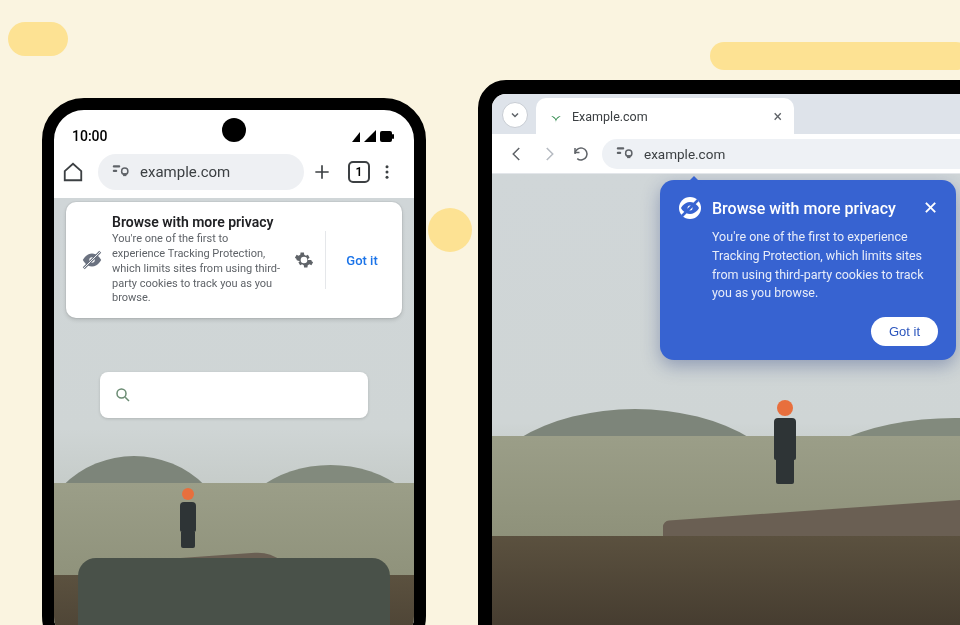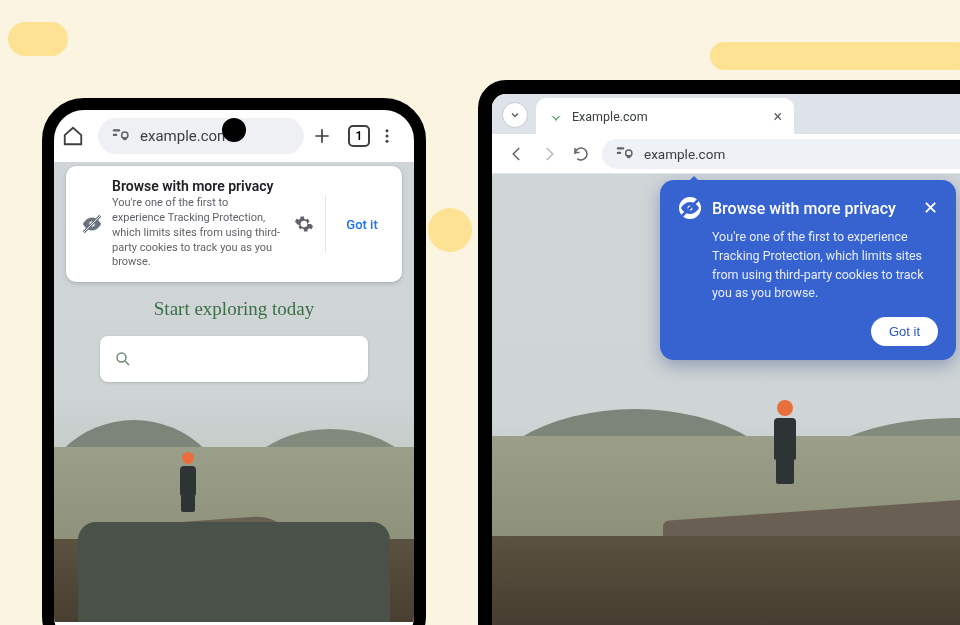--- a/index.html
+++ b/index.html
@@ -201,20 +201,31 @@
 </head>
 <body>
 
 <div class="deco deco-tl"></div>
 <div class="deco deco-tr"></div>
 <div class="deco deco-mid"></div>
 
 <div class="phone">
   <div class="phone-notch"></div>
 
+  <div class="status-bar">
+    <span>10:00</span>
+    <span class="status-right">
+      <svg width="46" height="14" viewBox="0 0 46 14">
+        <path d="M2 12 L10 2 L10 12 Z" fill="#000"></path>
+        <path d="M14 12 L26 0 L26 12 Z" fill="#000"></path>
+        <rect x="30" y="1" width="12" height="11" rx="2" fill="#000"></rect>
+        <rect x="42" y="4" width="2" height="5" rx="1" fill="#000"></rect>
+      </svg>
+    </span>
+  </div>
 
   <div class="toolbar">
     <span class="home-icon">
       <svg width="22" height="22" viewBox="0 0 24 24" fill="none" stroke="#3c4043" stroke-width="2">
           <path d="M3 11 L12 3 L21 11 V21 H3 Z"></path>
         </svg>
     </span>
     <div class="omnibox">
       <svg width="18" height="16" viewBox="0 0 24 20">
         <rect x="1" y="1" width="10" height="3" rx="1.5" fill="#5f6368"></rect>
@@ -271,21 +282,20 @@
       </div>
       <span class="gear">
         <svg width="20" height="20" viewBox="0 0 24 24" fill="#5f6368">
             <path d="M12 8a4 4 0 100 8 4 4 0 000-8zm9 4a7 7 0 01-.1 1.2l2 1.6-2 3.4-2.4-1a7 7 0 01-2 1.2l-.4 2.6h-4l-.4-2.6a7 7 0 01-2-1.2l-2.4 1-2-3.4 2-1.6A7 7 0 013 12a7 7 0 01.1-1.2l-2-1.6 2-3.4 2.4 1a7 7 0 012-1.2L7.9 3h4l.4 2.6a7 7 0 012 1.2l2.4-1 2 3.4-2 1.6c.1.4.1.8.1 1.2z"></path>
           </svg>
       </span>
       <span class="div"></span>
       <span class="gotit">Got it</span>
     </div>
 
-    <div class="hero-line">Start exploring today</div>
 
     <div class="search-card">
       <svg width="18" height="18" viewBox="0 0 24 24" fill="none" stroke="#6a8b72" stroke-width="2">
         <circle cx="10" cy="10" r="6"></circle>
           <line x1="20" y1="20" x2="15" y2="15"></line>
       </svg>
     </div>
 
     <div class="m-imgcard"></div>
   </div>

